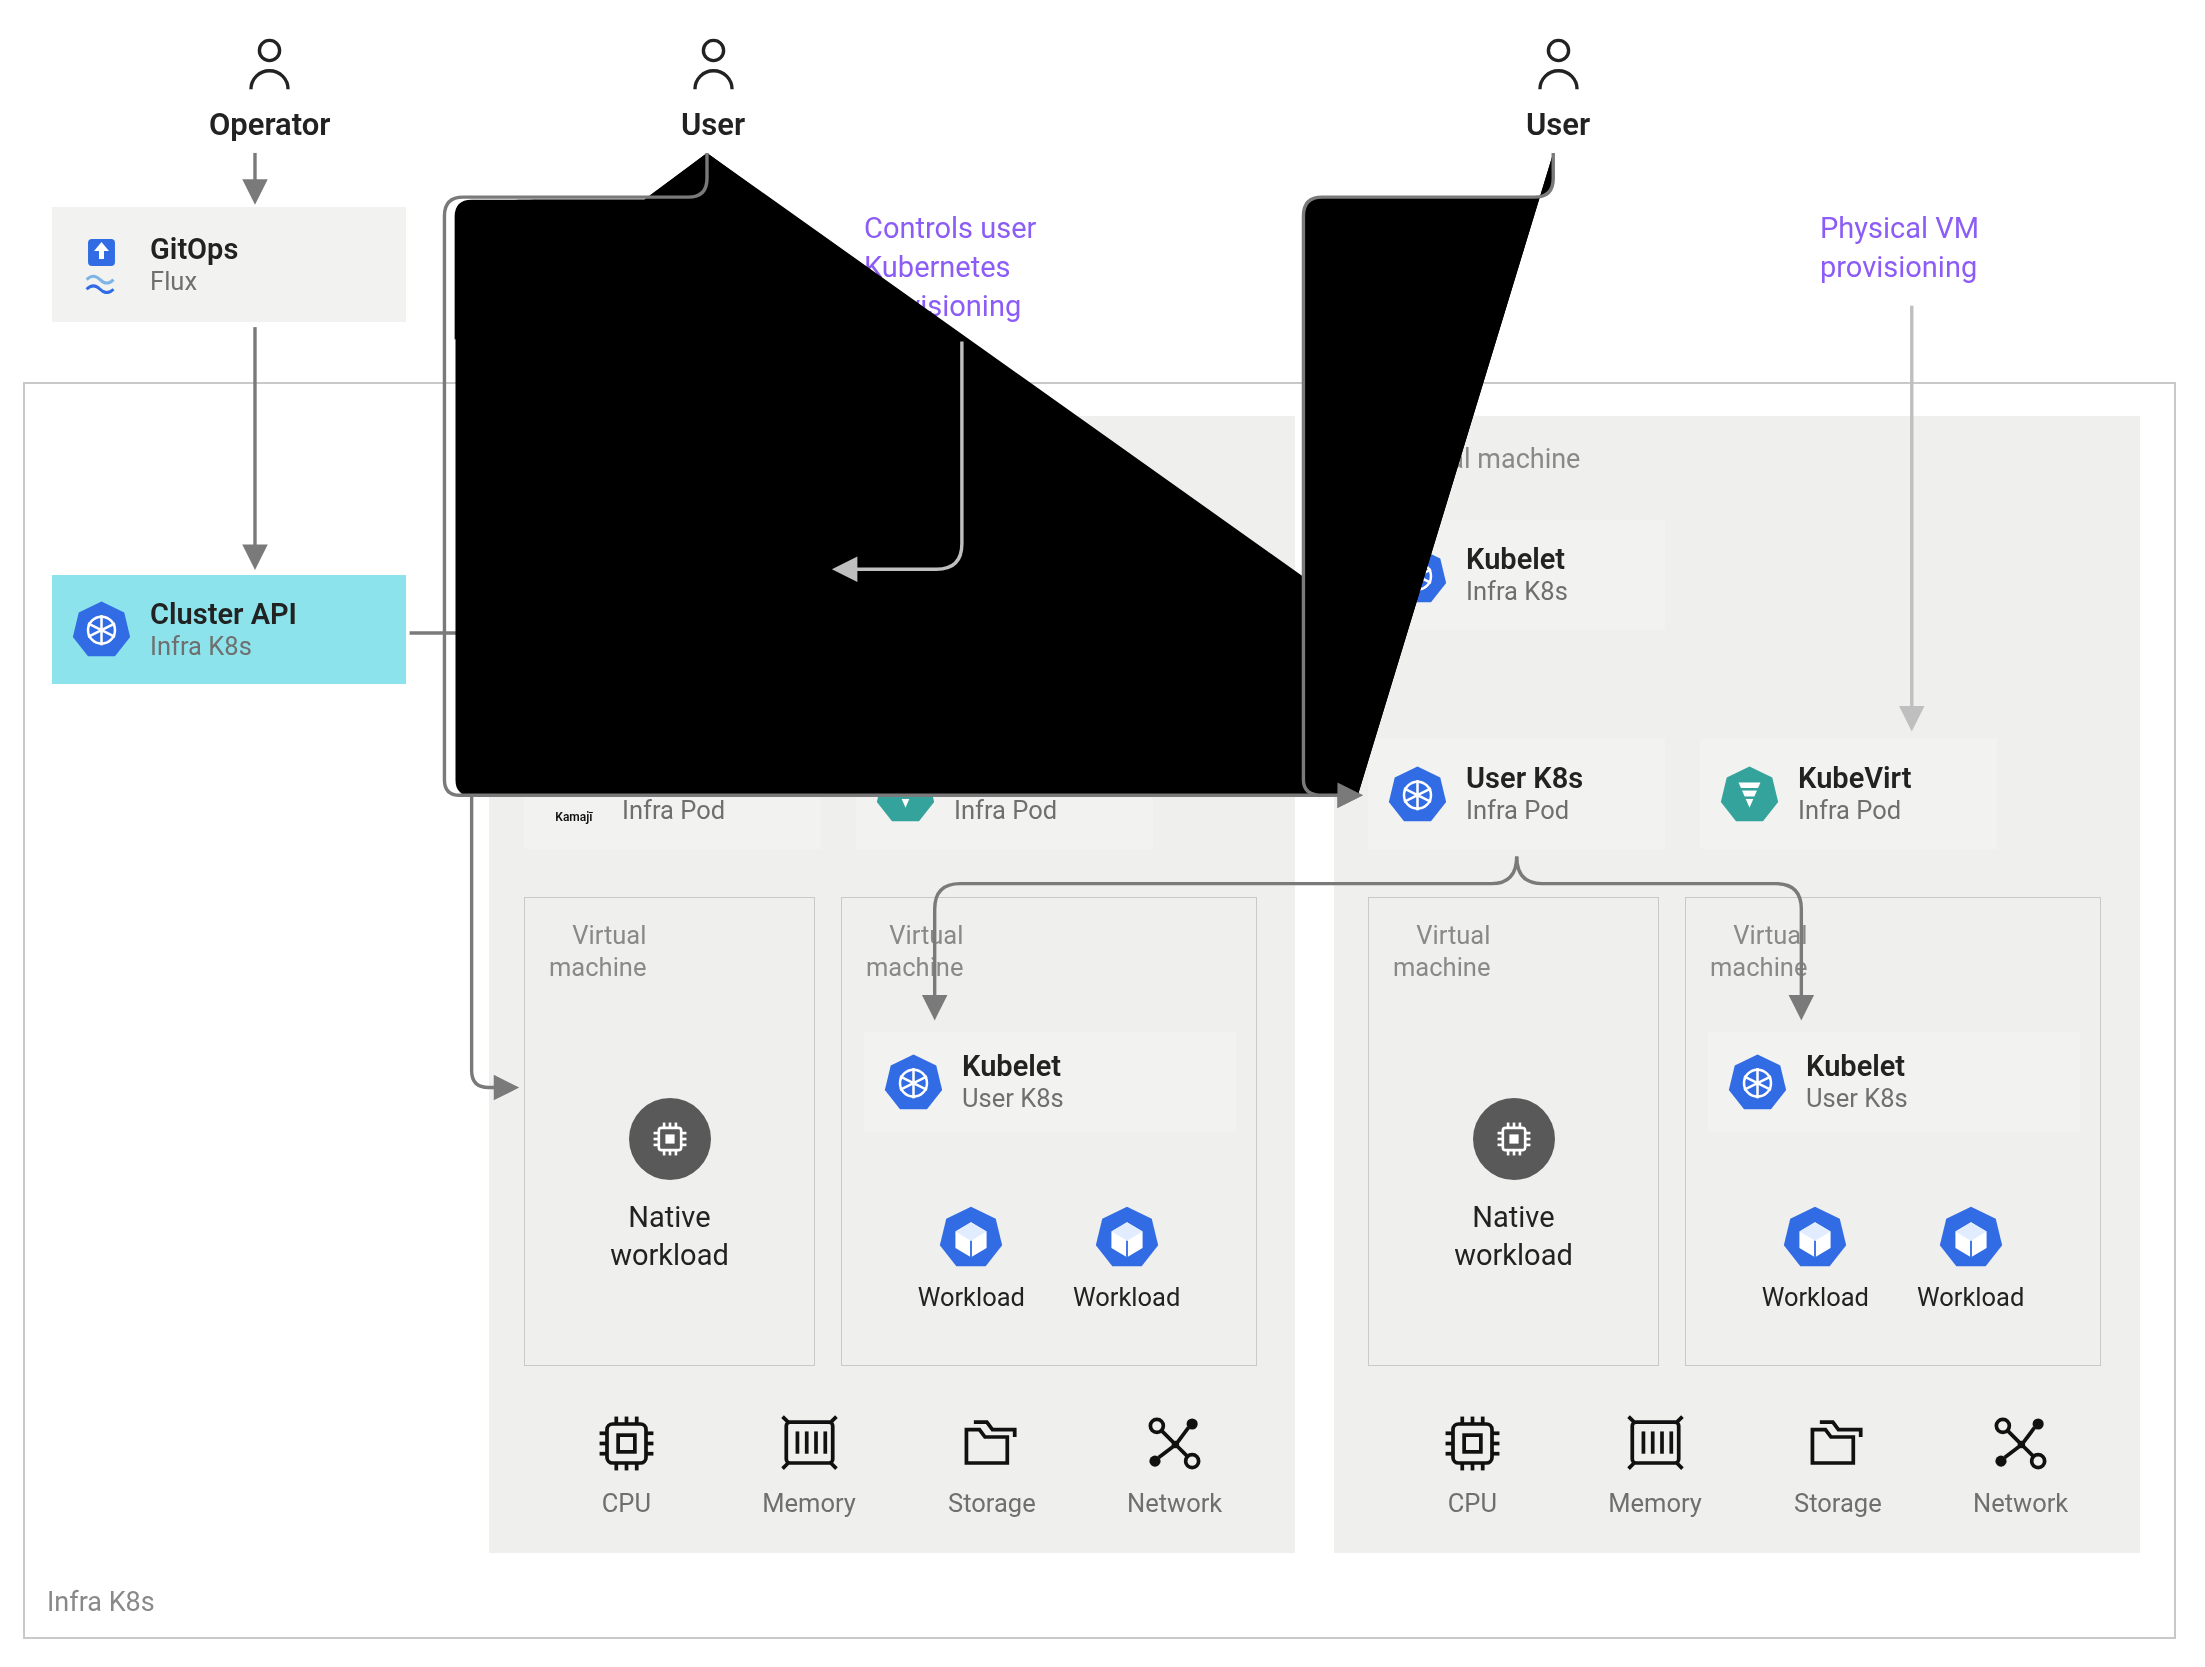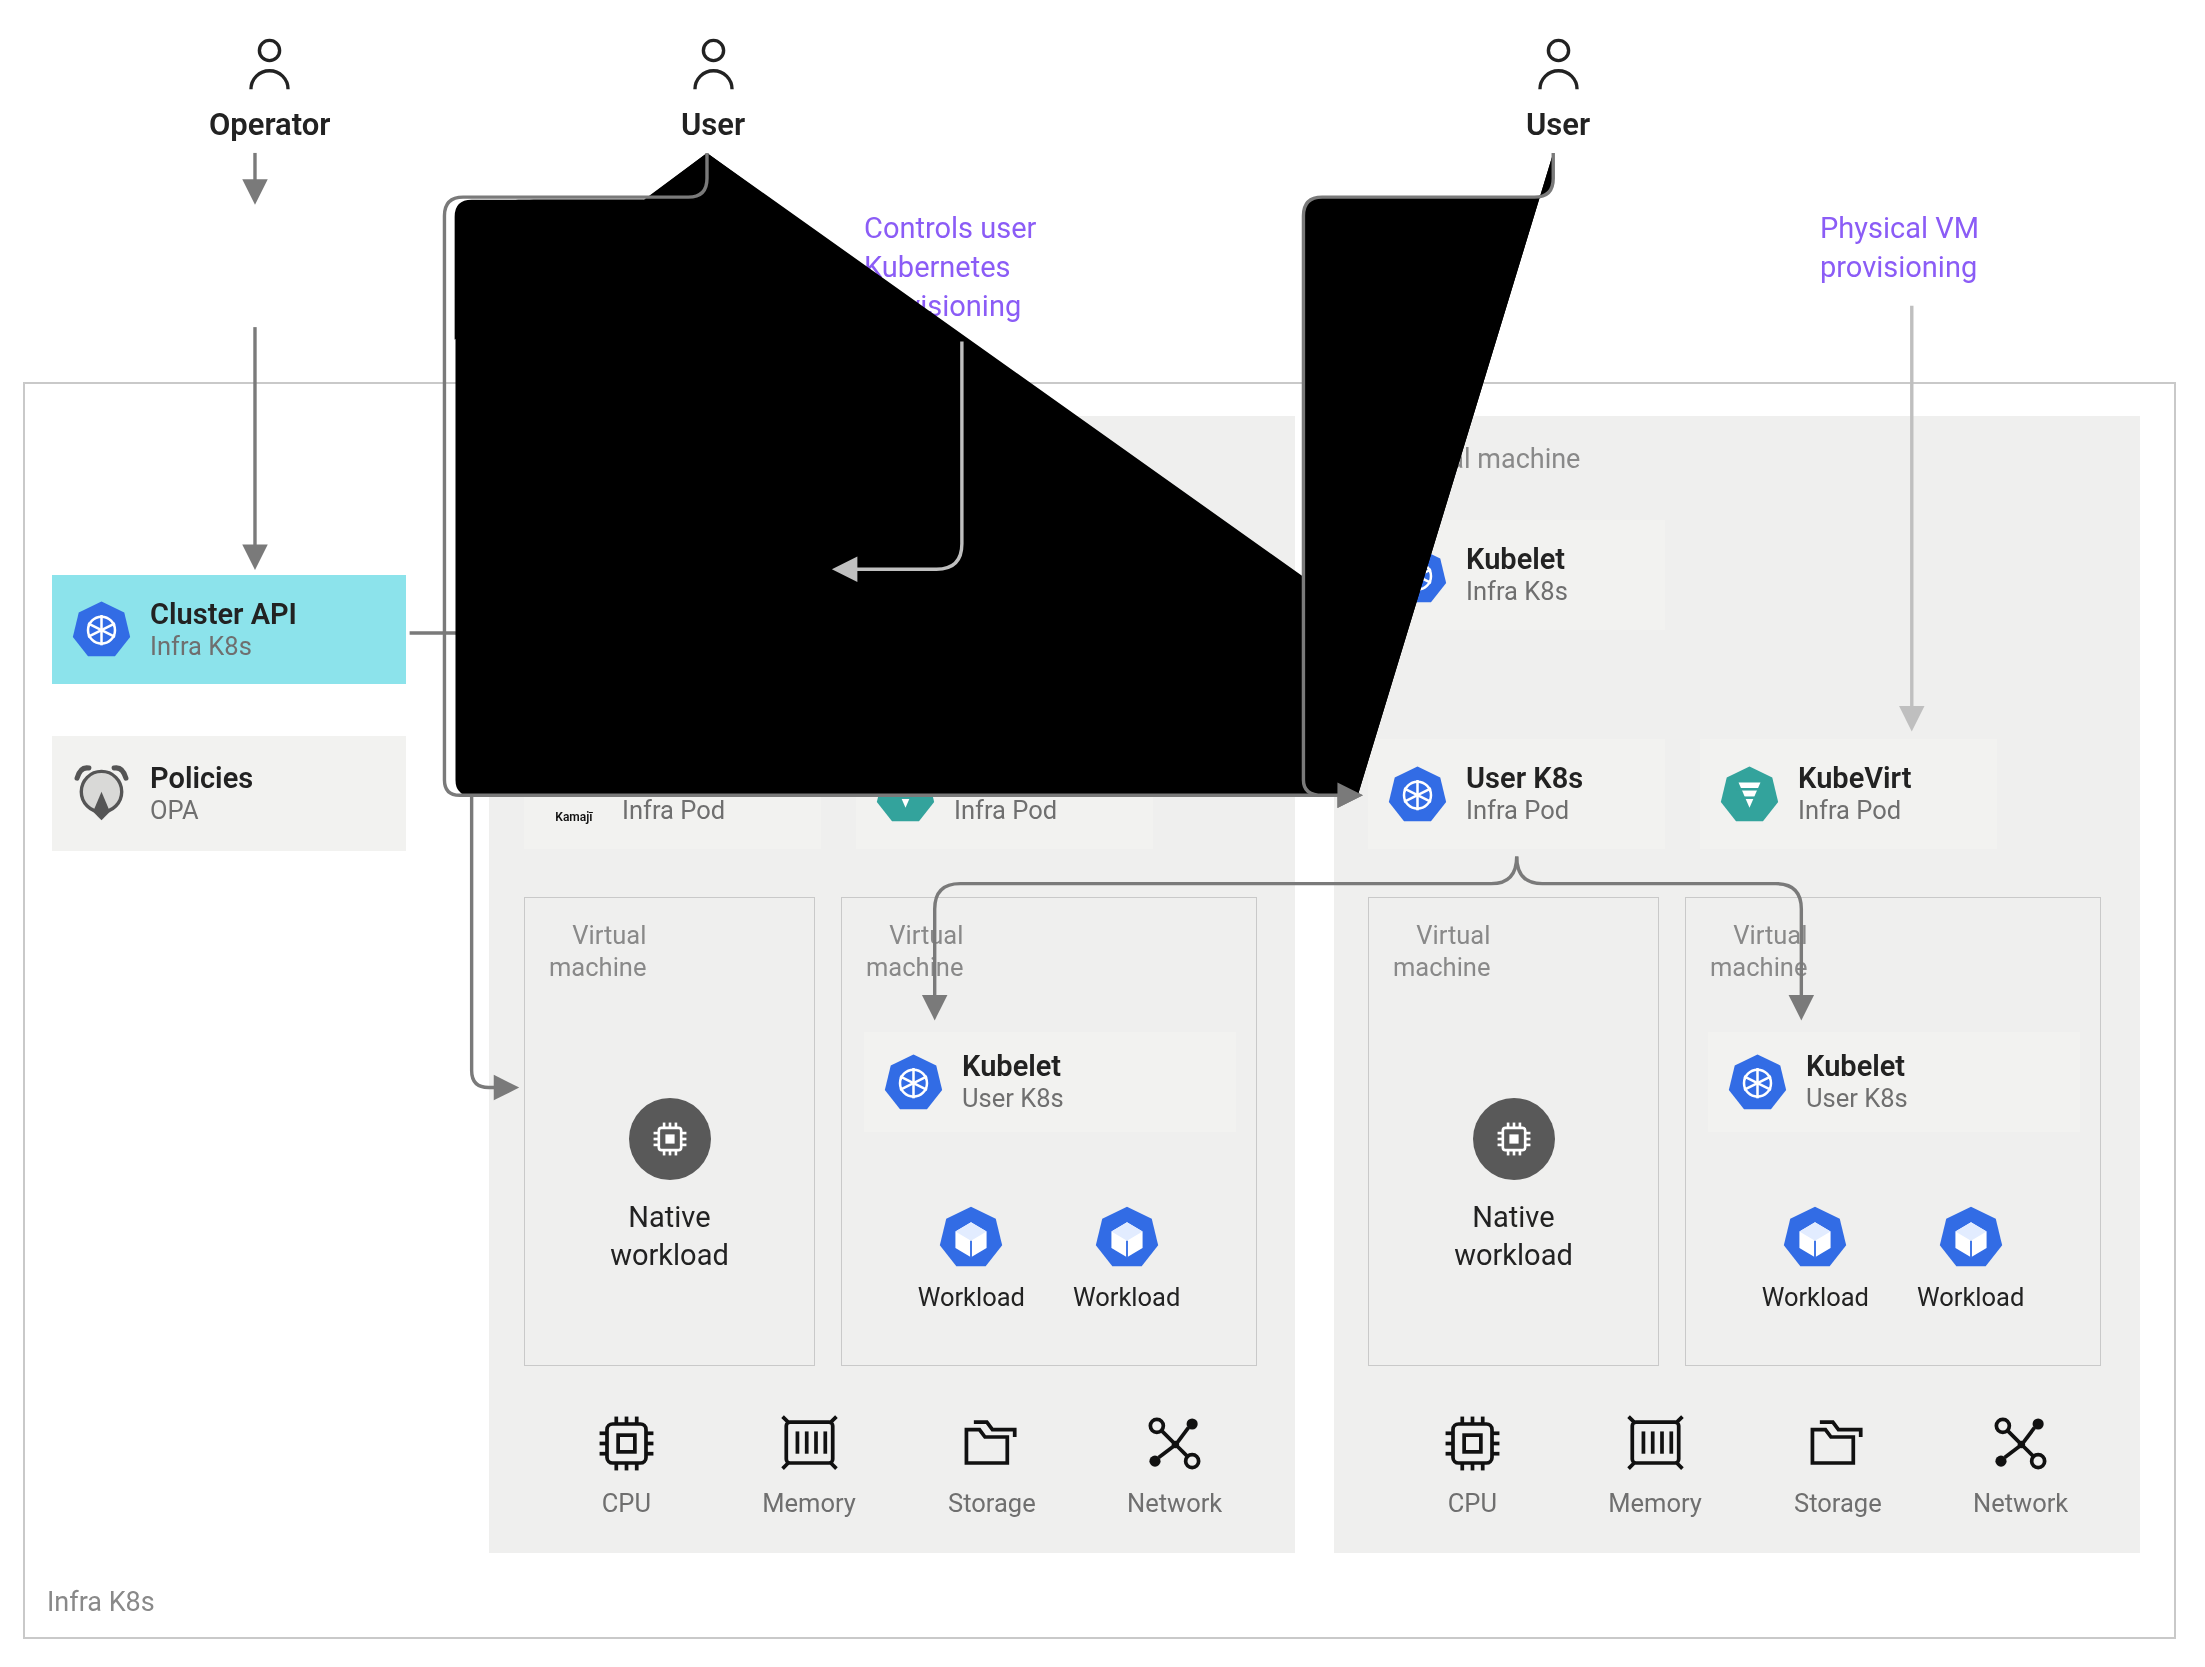--- a/index.html
+++ b/index.html
@@ -213,44 +213,47 @@
       </svg>
     <div class="person-label">User</div>
   </div>
 
   <div class="annot" style="left:864px; top:209px; white-space:pre;">Controls user
 Kubernetes
 provisioning</div>
   <div class="annot" style="left:1820px; top:209px; white-space:pre;">Physical VM
 provisioning</div>
 
+  <div class="card" style="left:52px; top:207px; width:354px; height:115px;">
+    <div class="card-icon" style="flex-direction:column;">
+      <svg viewBox="0 0 70 70" style="width:37px;height:37px">
+          <use href="#i-gitops"></use>
+        </svg>
+      <svg viewBox="0 0 70 50" style="width:37px;height:25.5px">
+          <use href="#i-flux"></use>
+        </svg>
+    </div>
+    <div class="card-txt">
+      <div class="t">GitOps</div>
+      <div class="s">Flux</div>
+    </div>
+  </div>
 
   <div class="card cyan" style="left:52px; top:575px; width:354px; height:109px;">
     <div class="card-icon">
       <svg viewBox="0 0 70 72">
           <use href="#i-k8s"></use>
         </svg>
     </div>
     <div class="card-txt">
       <div class="t">Cluster API</div>
       <div class="s">Infra K8s</div>
     </div>
   </div>
 
-  <div class="card" style="left:52px; top:736px; width:354px; height:115px;">
-    <div class="card-icon">
-      <svg viewBox="0 0 70 72">
-          <use href="#i-opa"></use>
-        </svg>
-    </div>
-    <div class="card-txt">
-      <div class="t">Policies</div>
-      <div class="s">OPA</div>
-    </div>
-  </div>
 
   <div class="bigframe" style="left:23px; top:382px; width:2149px; height:1253px;">
     <div class="fl">Infra K8s</div>
   </div>
 
   <div class="pm" style="left:489px; top:416px; width:806px; height:1137px;">
     <div class="pm-title">Physical machine</div>
   </div>
 
   <div class="card" style="left:524px; top:520px; width:297px; height:110px;">

